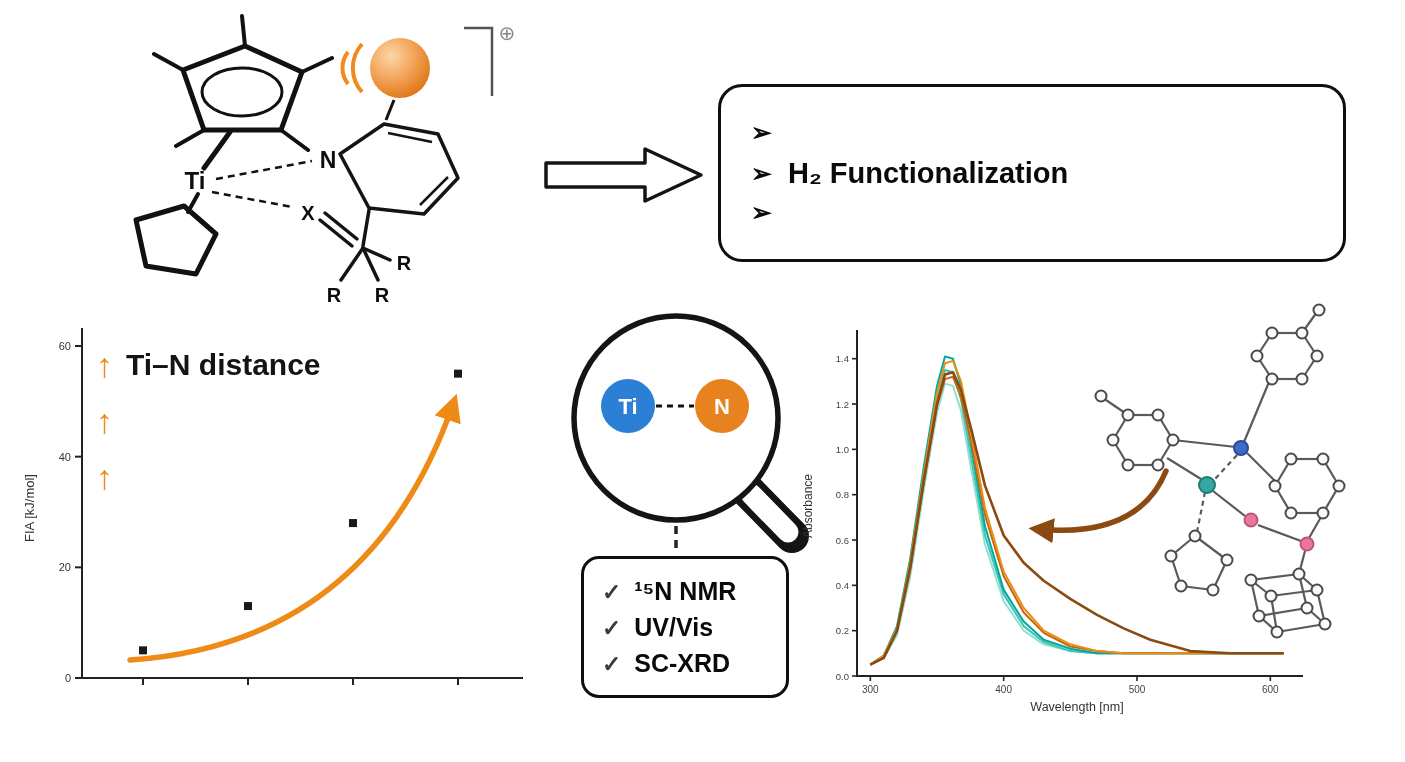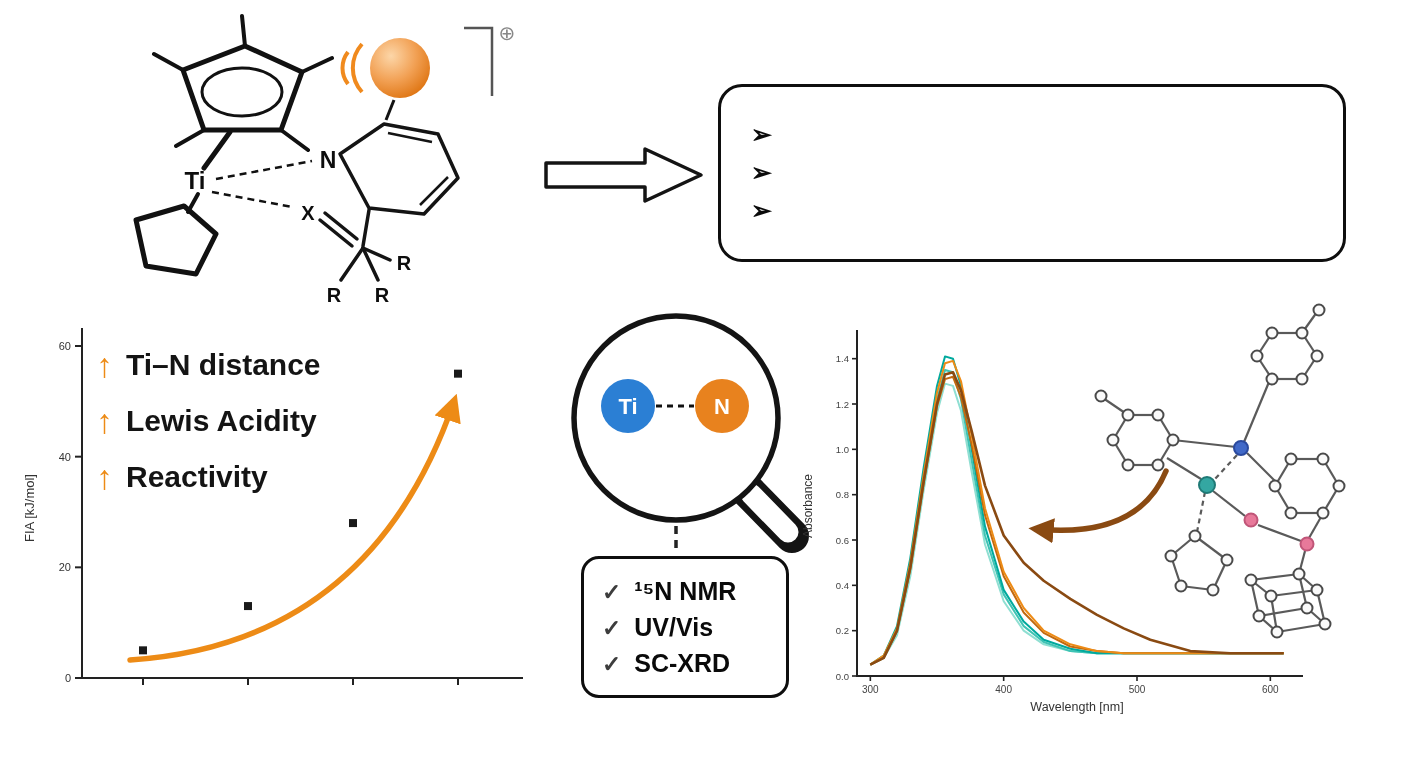--- a/index.html
+++ b/index.html
@@ -91,20 +91,21 @@
   <svg class="abs" style="left:543px;top:146px" width="162" height="58" viewBox="0 0 162 58">
     <polygon points="3,17 102,17 102,3 158,29 102,55 102,41 3,41" fill="#ffffff" stroke="#141414" stroke-width="3.5" stroke-linejoin="round"></polygon>
   </svg>
 
   <div class="abs outline-box" id="benefits-box">
     <div class="benefit-row">
       <span class="benefit-bullet">➢</span>
     </div>
     <div class="benefit-row">
       <span class="benefit-bullet">➢</span>
+      <span>H₂ Functionalization</span>
     </div>
     <div class="benefit-row">
       <span class="benefit-bullet">➢</span>
     </div>
   </div>
 
   <svg class="abs" style="left:18px;top:308px" width="520" height="400" viewBox="0 0 520 400" id="scatter-svg">
     <defs>
       <marker id="arrowhead-orange" viewBox="0 0 10 10" refX="7" refY="5" markerWidth="5" markerHeight="5" orient="auto-start-reverse">
         <path d="M0,0 L10,5 L0,10 Z" fill="#ed8b16"></path>
@@ -131,25 +132,23 @@
       <text x="16" y="200" font-size="13" fill="#333" text-anchor="middle" transform="rotate(-90 16 200)">FIA [kJ/mol]</text>
     </svg>
 
   <div class="abs" id="trend-list">
     <div class="trend-row">
       <span class="up-arrow">↑</span>
       <span>Ti–N distance</span>
     </div>
     <div class="trend-row">
       <span class="up-arrow">↑</span>
-      <span>Lewis Acidity</span>
     </div>
     <div class="trend-row">
       <span class="up-arrow">↑</span>
-      <span>Reactivity</span>
     </div>
   </div>
 
   <svg class="abs" style="left:552px;top:298px" width="262" height="262" viewBox="0 0 262 262">
     <g>
       <line x1="196" y1="193" x2="240" y2="238" stroke="#141414" stroke-width="34" stroke-linecap="round"></line>
       <line x1="199" y1="196" x2="236" y2="234" stroke="#ffffff" stroke-width="21" stroke-linecap="round"></line>
     </g>
     <circle cx="124" cy="120" r="102" fill="#ffffff" stroke="#141414" stroke-width="5.5"></circle>
     <line x1="104" y1="108" x2="142" y2="108" stroke="#111" stroke-width="3" stroke-dasharray="6,5"></line>

